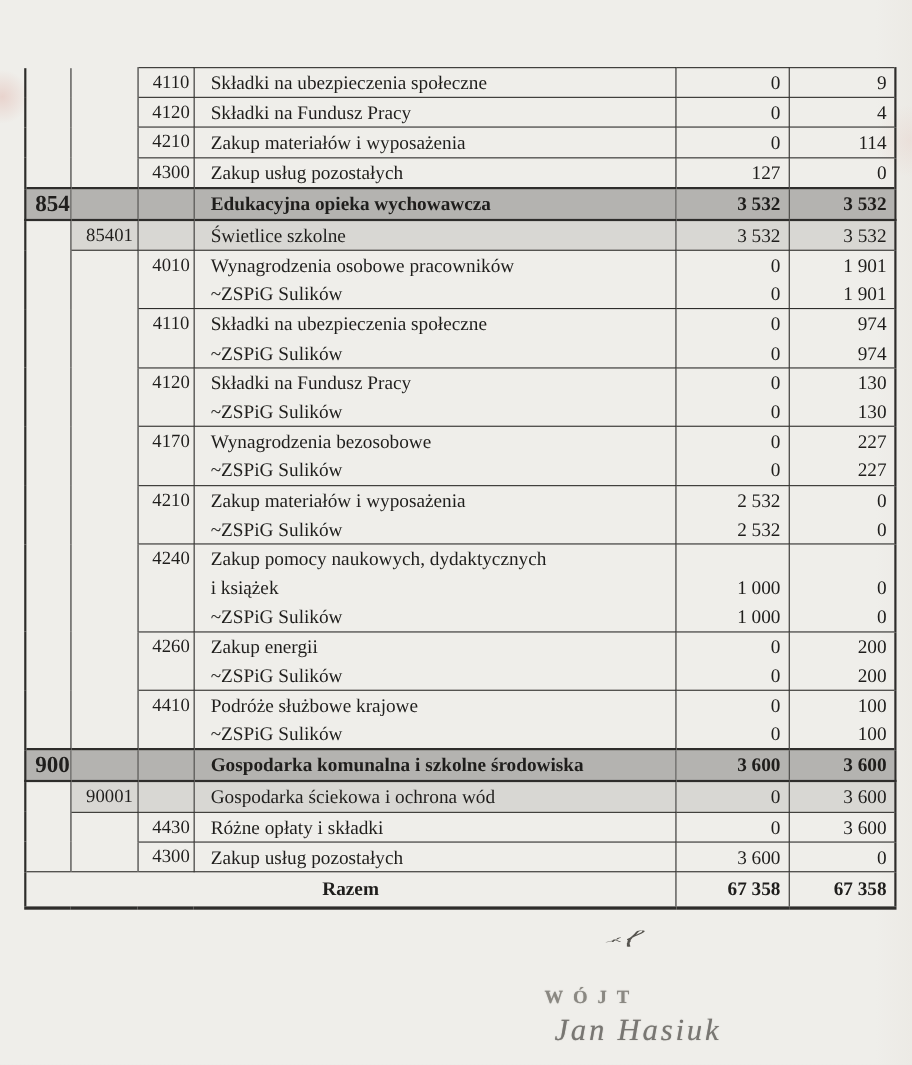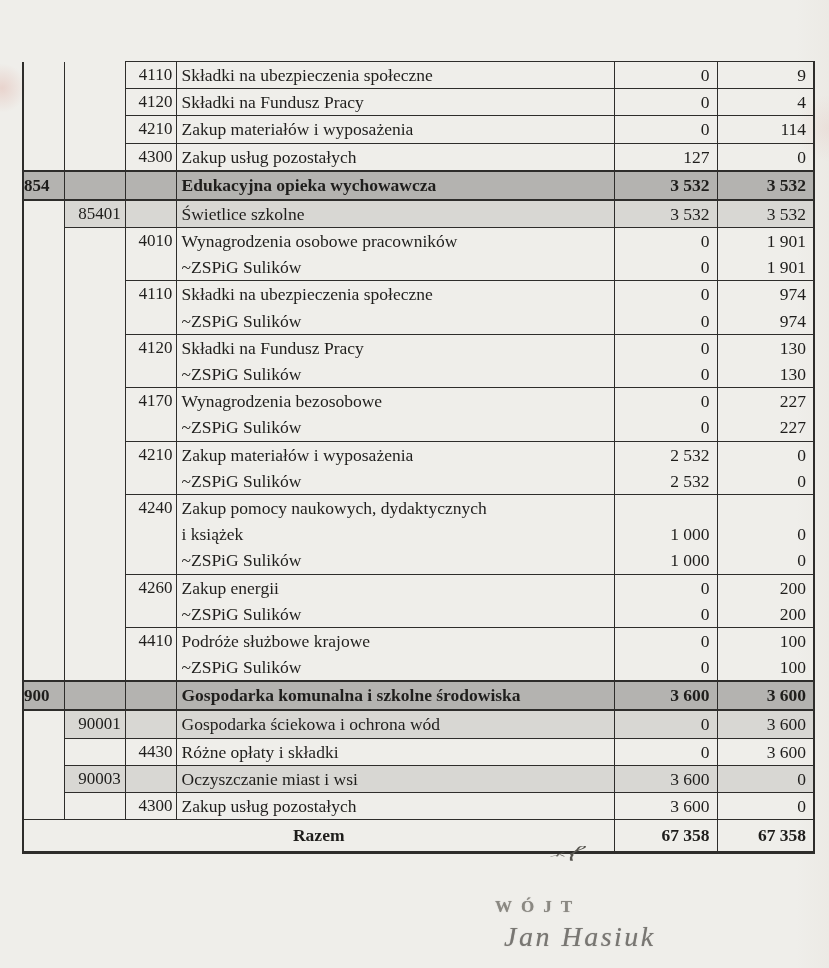--- a/index.html
+++ b/index.html
@@ -38,23 +38,23 @@
   .c-a2{border-right-width:2px;}
   
   tr[data-rowtype="detail"] .c-pg,
   tr[data-rowtype="detail"] .c-ds,
   tr[data-rowtype="detail"] .c-a1,
   tr[data-rowtype="detail"] .c-a2{border-top-width:1.5px;border-bottom-width:1.5px;}
   tr[data-rowtype="subtotal"] td:not(.c-dz){border-top-width:1.5px;border-bottom-width:1.5px;margin-top:17px;}
   tr[data-rowtype="section"] td{border-top-width:2px;border-bottom-width:2px;}
   tr.r-razem td{border-top-width:1.5px;border-bottom-width:3px;}
   
-  .c-dz{font-weight:bold;text-align:left;font-size:17px;}
+  .c-dz{font-weight:bold;text-align:right;font-size:21px;}
   .c-rz,.c-pg{text-align:center;font-size:17px;padding-left:10px;}
-  .c-ds{padding-left:5px;}
+  .c-ds{padding-left:15px;}
   .c-a1,.c-a2{text-align:right;padding-right:7px;}
   
   tr[data-rowtype="section"] td{background:#b4b3b0;font-weight:bold;line-height:27px;}
   tr[data-rowtype="subtotal"] td:not(.c-dz){background:#d8d7d3;}
   tr.r-razem td{font-weight:bold;height:31px;line-height:30px;text-align:right;}
   tr.r-razem .rz-label{border-left-width:2px;border-right-width:1.5px;text-align:center;}
   
   .signature{position:absolute;left:0;top:0;width:829px;height:968px;pointer-events:none;}
   .sig-title{
     position:absolute;left:495px;top:897px;
@@ -258,28 +258,20 @@
 
           <tr data-rowtype="detail">
             <td class="c-dz"></td>
             <td class="c-rz"></td>
             <td class="c-pg">4430</td>
             <td class="c-ds">Różne opłaty i składki</td>
             <td class="c-a1">0</td>
             <td class="c-a2">3 600</td>
           </tr>
 
-          <tr data-rowtype="subtotal">
-            <td class="c-dz"></td>
-            <td class="c-rz">90003</td>
-            <td class="c-pg"></td>
-            <td class="c-ds">Oczyszczanie miast i wsi</td>
-            <td class="c-a1">3 600</td>
-            <td class="c-a2">0</td>
-          </tr>
 
           <tr data-rowtype="detail">
             <td class="c-dz"></td>
             <td class="c-rz"></td>
             <td class="c-pg">4300</td>
             <td class="c-ds">Zakup usług pozostałych</td>
             <td class="c-a1">3 600</td>
             <td class="c-a2">0</td>
           </tr>
 

